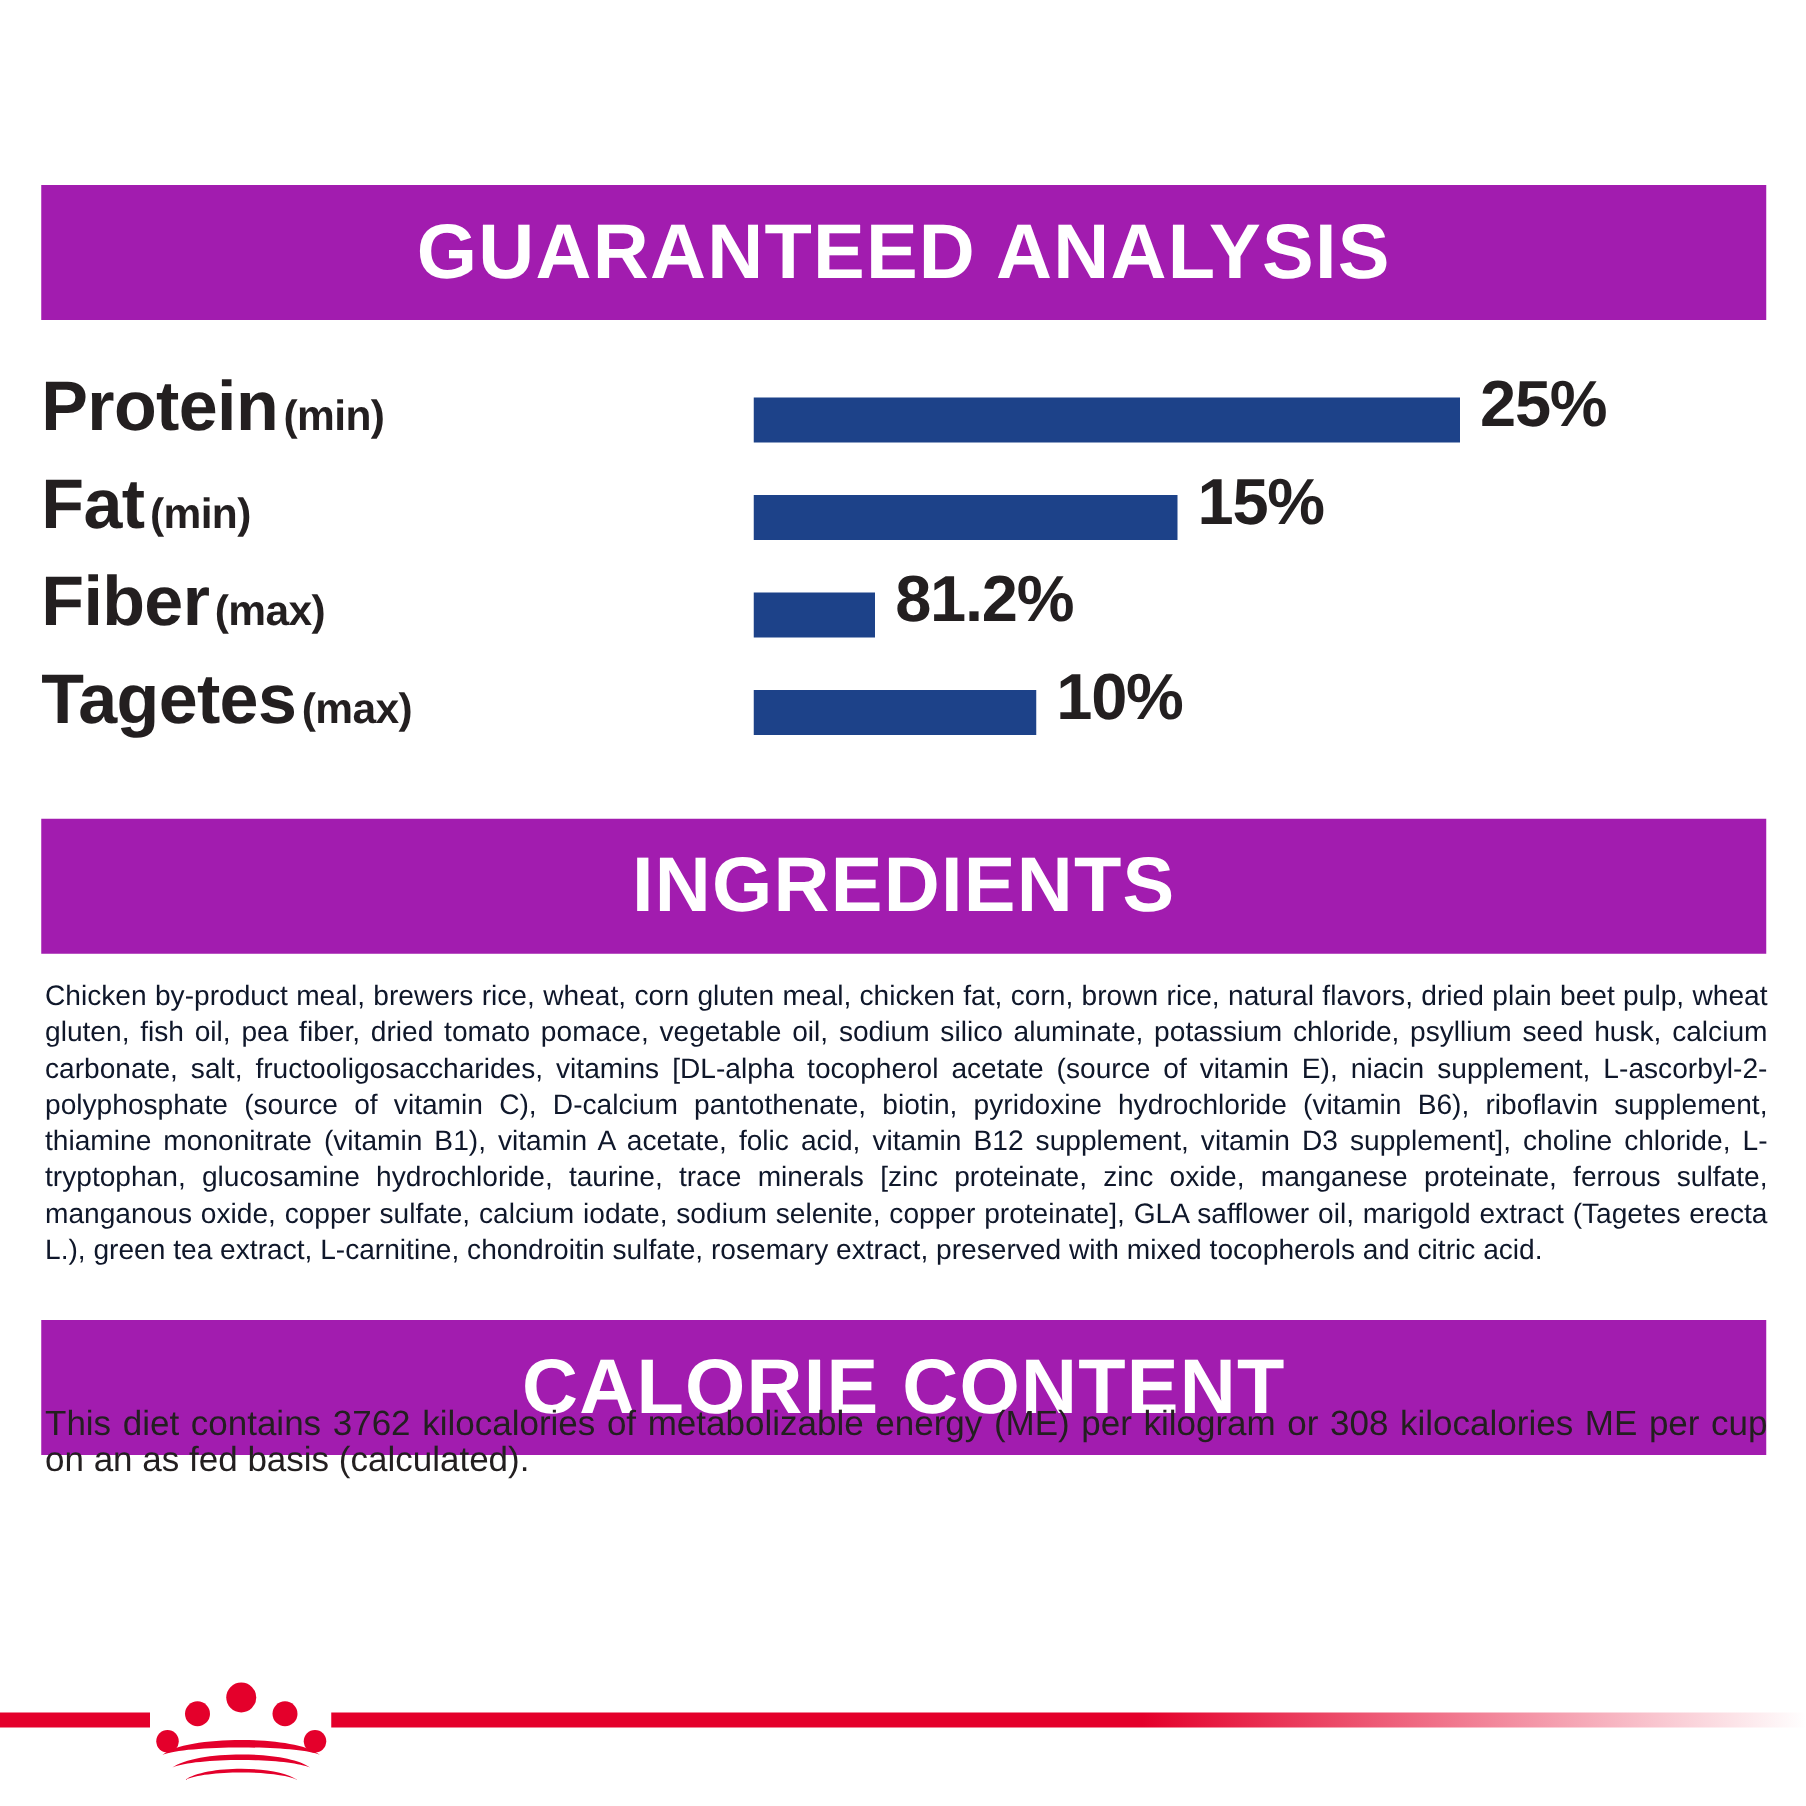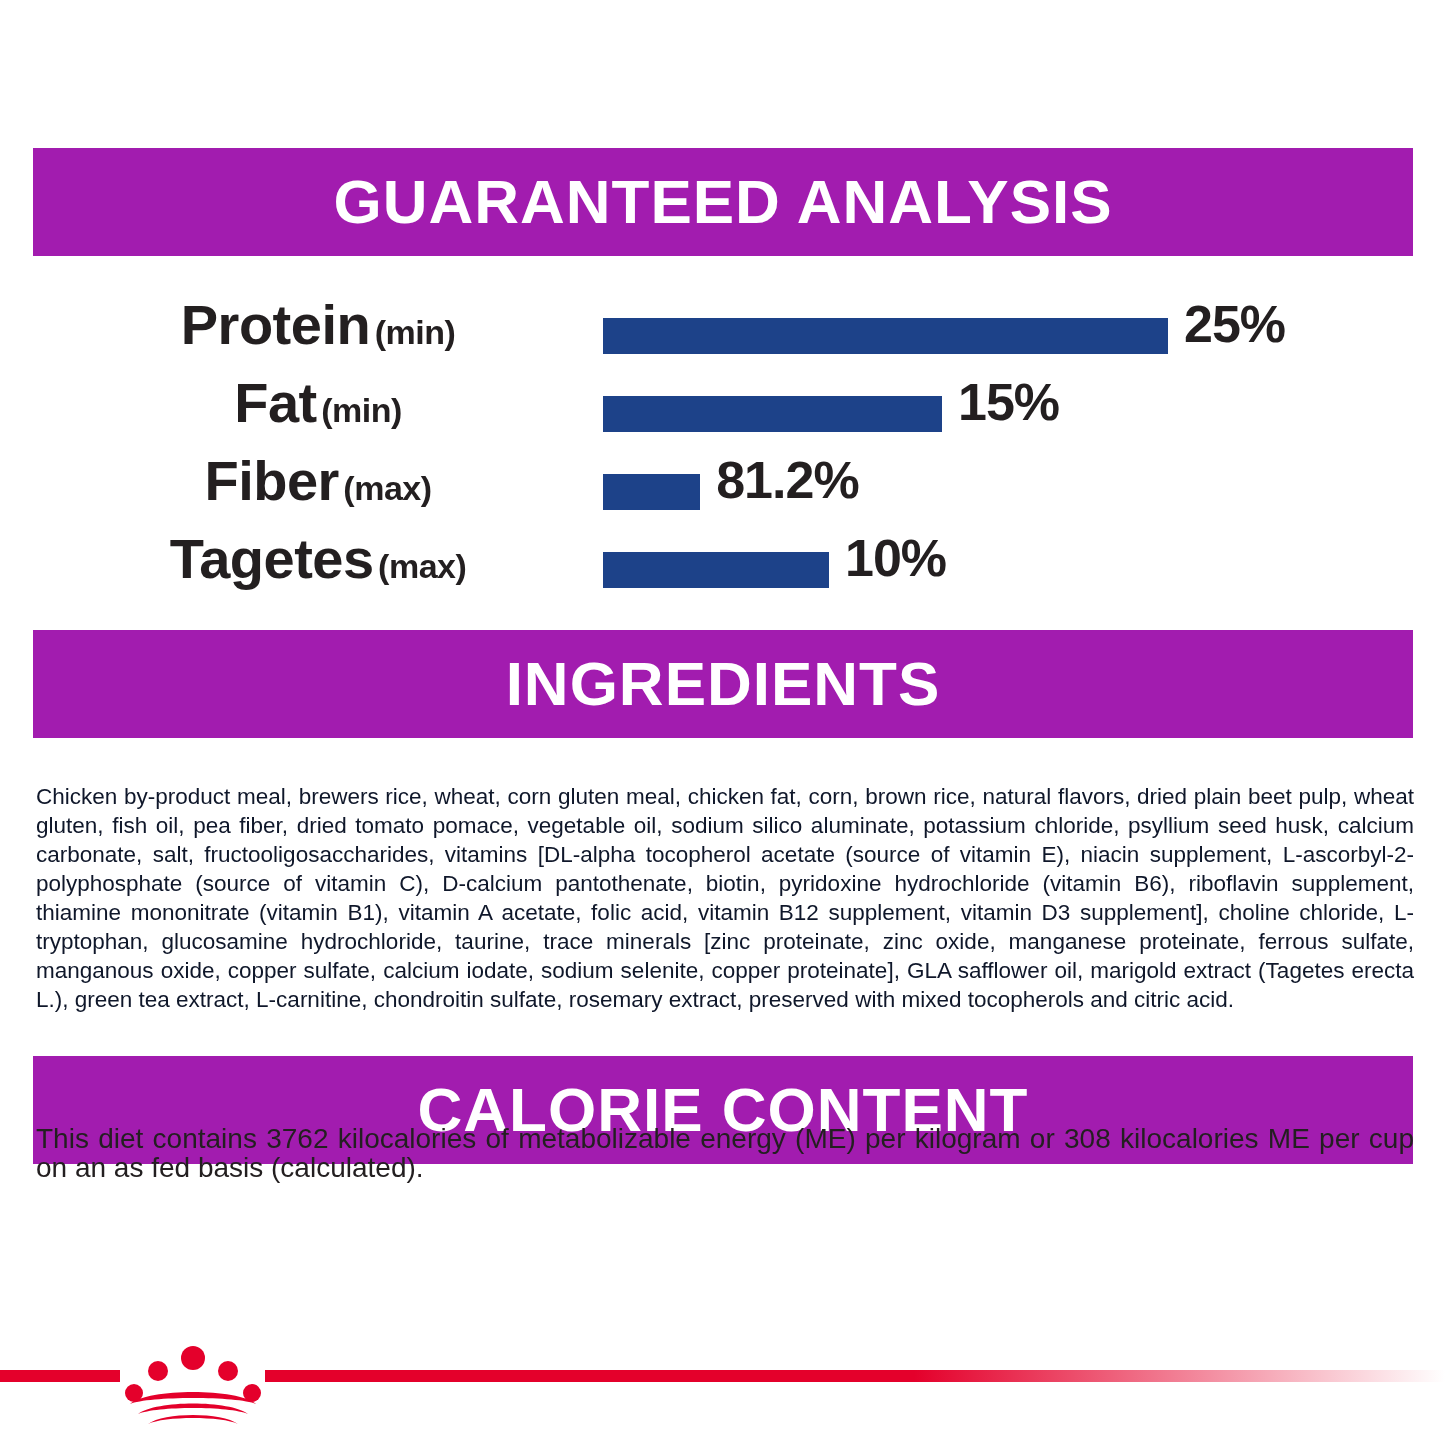--- a/index.html
+++ b/index.html
@@ -51,21 +51,21 @@
     top: 285px;
     width: 1380px;
   }
   .arow {
     display: flex;
     align-items: center;
     height: 78px;
   }
   .alabel {
     width: 570px;
-    text-align: center;
+    text-align: left;
     box-sizing: border-box;
     white-space: nowrap;
   }
   .alabel .nm {
     font-size: 56px;
     font-weight: bold;
     letter-spacing: -0.5px;
   }
   .alabel .qual {
     font-size: 34px;
@@ -85,21 +85,21 @@
     font-weight: bold;
     margin-left: 16px;
     white-space: nowrap;
     letter-spacing: -1px;
   }
 
   
   #ing-band {
     position: absolute;
     left: 33px;
-    top: 630px;
+    top: 655px;
     width: 1380px;
     height: 108px;
   }
   #ing-text {
     position: absolute;
     left: 36px;
     top: 782px;
     width: 1378px;
     font-size: 22.5px;
     line-height: 29px;

